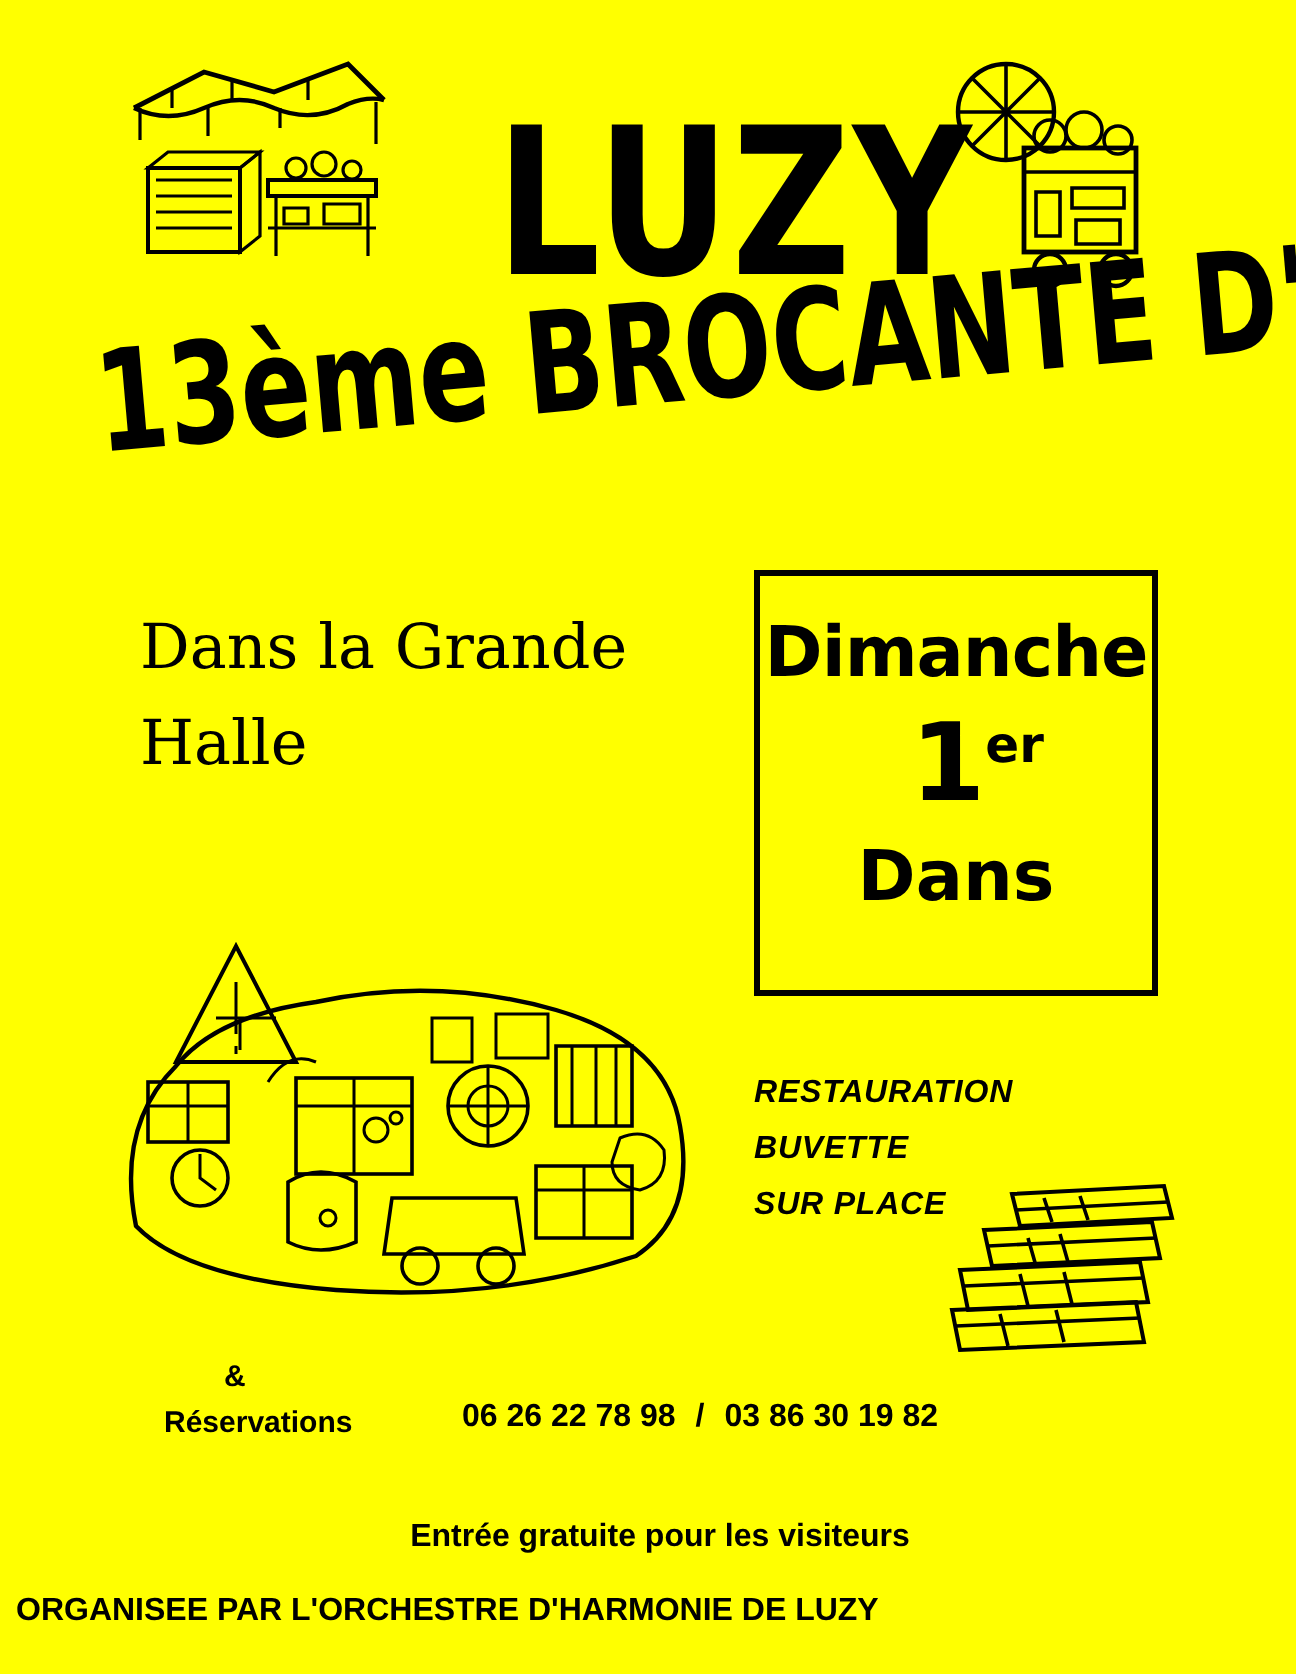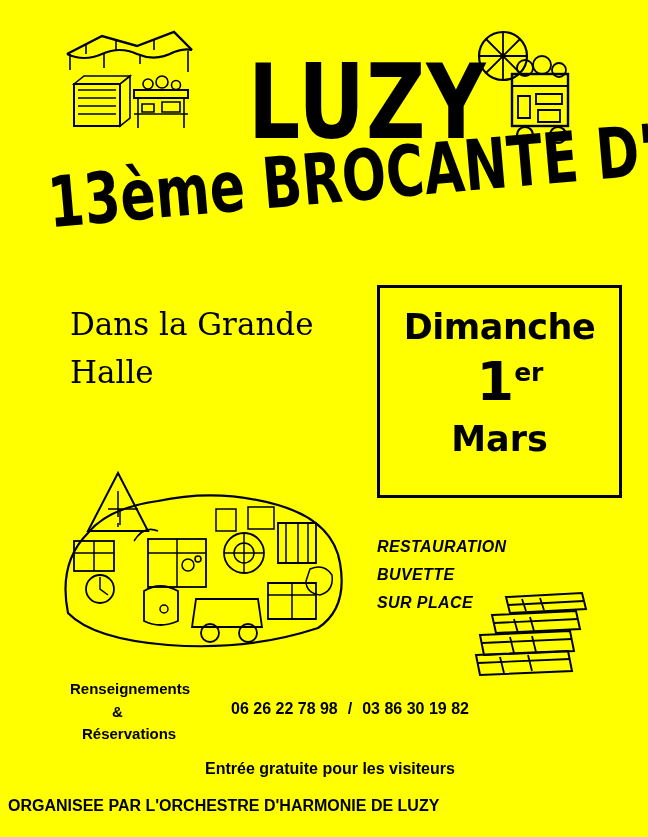--- a/index.html
+++ b/index.html
@@ -74,21 +74,21 @@
     font-family: "DejaVu Serif", serif;
     font-size: 31px;
     line-height: 1.55;
   }
 
   
   .date-box {
     position: absolute;
     left: 377px;
     top: 285px;
-    width: 245px;
+    width: 202px;
     height: 213px;
     border: 3px solid #000;
     box-sizing: border-box;
     text-align: center;
   }
   .date-day {
     font-family: "DejaVu Sans", sans-serif;
     font-weight: bold;
     font-size: 35px;
     margin-top: 19px;
@@ -249,21 +249,21 @@
   <div class="title-brocante">13ème BROCANTE D'HIVER</div>
 
   <div class="location">
     <div>Dans la Grande</div>
     <div>Halle</div>
   </div>
 
   <div class="date-box">
     <div class="date-day">Dimanche</div>
     <div class="date-num"><span>1</span><sup>er</sup></div>
-    <div class="date-month">Mars</div>
+    <div class="date-month">Dans</div>
   </div>
 
   <div class="junk-art">
     <svg viewBox="0 0 310 245" width="310" height="245" aria-hidden="true">
       <g fill="none" stroke="#000" stroke-width="1.5">
         <path d="M20 200 Q10 150 40 120 Q60 95 110 88 Q170 75 230 92 Q285 108 292 150 Q300 195 270 215 Q200 238 120 232 Q45 226 20 200 Z" stroke-width="2.2"></path>
         <path d="M40 118 L70 60 L100 118 Z" stroke-width="2"></path>
         <path d="M70 78 L70 104 M70 110 L70 114"></path>
         <rect x="26" y="128" width="40" height="30" stroke-width="1.8"></rect>
         <path d="M26 140 L66 140 M46 128 L46 158"></path>
@@ -312,21 +312,20 @@
         <path d="M6 70 L98 66 L102 86 L10 90 Z" stroke-width="2"></path>
         <path d="M8 78 L100 74"></path>
         <path d="M52 14 L56 26 M70 13 L74 25 M60 32 L64 46 M44 34 L48 48 M40 52 L44 68 M62 51 L66 67 M30 72 L34 88 M58 70 L62 86"></path>
       </g>
     </svg>
   </div>
 
   <div class="contact">
     <div class="contact-table">
       <div class="contact-labels">
-        <span class="l1">Renseignements</span>
         <span class="l2">&amp;</span>
         <span class="l3">Réservations</span>
       </div>
       <div class="contact-phones">
         <span>06 26 22 78 98</span><span class="phone-sep">/</span><span>03 86 30 19 82</span>
       </div>
     </div>
   </div>
 
   <div class="free-entry">Entrée gratuite pour les visiteurs</div>

